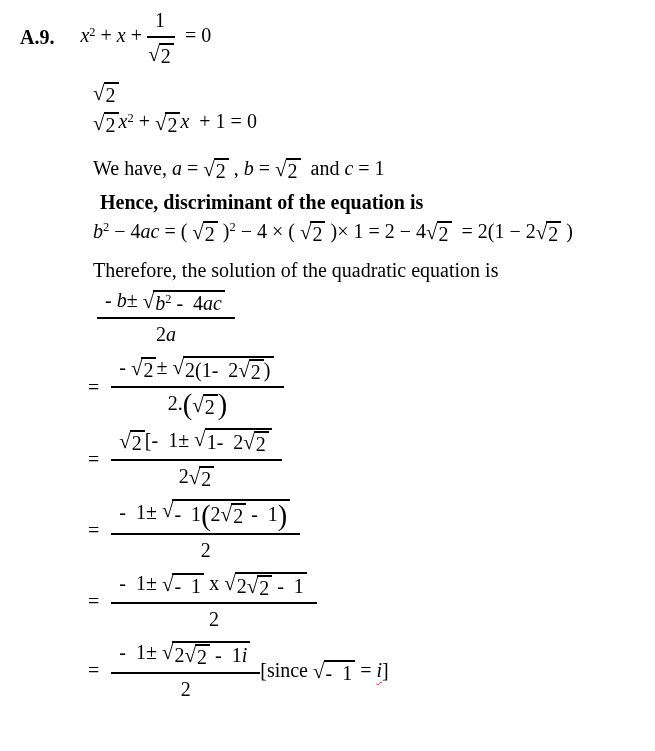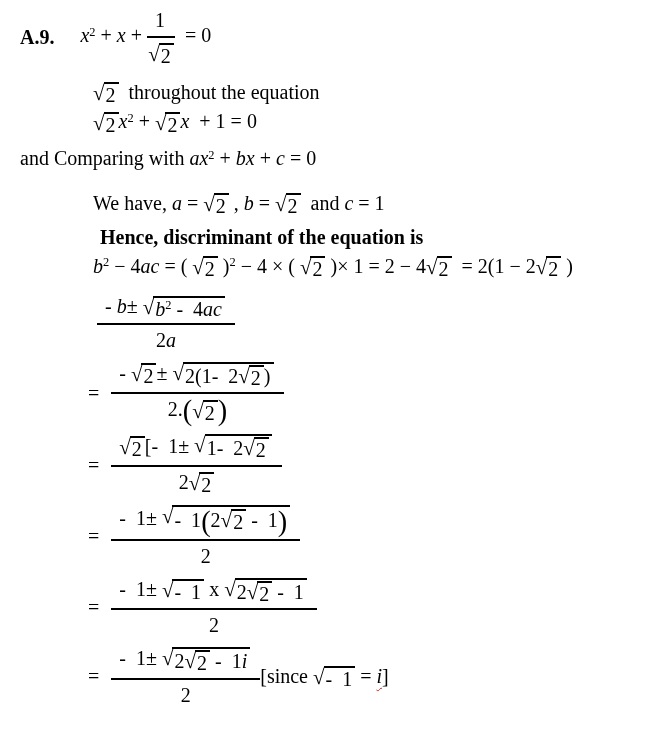--- a/index.html
+++ b/index.html
@@ -64,43 +64,43 @@
 <body>
 
 <div class="page">
 
   <div class="row line-problem">
     <span class="problem-label">A.9.</span>
     <span class="math"><span class="tk-var">x</span><span class="tk-sup">2</span><span class="tk-txt"> + </span><span class="tk-var">x</span><span class="tk-txt"> + </span><span class="frac"><span class="num"><span class="tk-txt">1</span></span><span class="den"><span class="sqrt"><span class="rsign">√</span><span class="radicand"><span class="tk-txt">2</span></span></span></span></span><span class="tk-txt">  = 0</span></span>
   </div>
 
   <div class="row line-multiplying">
-    <span class="math"><span class="sqrt"><span class="rsign">√</span><span class="radicand"><span class="tk-txt">2</span></span></span><span class="tk-txt">  throughout the equation</span></span>
+    <span class="math"><span class="sqrt"><span class="rsign">√</span><span class="radicand"><span class="tk-txt">2</span></span></span></span>
   </div>
 
   <div class="row line-eq2">
     <span class="math"><span class="sqrt"><span class="rsign">√</span><span class="radicand"><span class="tk-txt">2</span></span></span><span class="tk-var">x</span><span class="tk-sup">2</span><span class="tk-txt"> + </span><span class="sqrt"><span class="rsign">√</span><span class="radicand"><span class="tk-txt">2</span></span></span><span class="tk-var">x</span><span class="tk-txt">  + 1 = 0</span></span>
   </div>
 
-  <div class="row line-comparing">
-    <span class="math"><span class="tk-txt">and Comparing with </span><span class="tk-var">ax</span><span class="tk-sup">2</span><span class="tk-txt"> + </span><span class="tk-var">bx</span><span class="tk-txt"> + </span><span class="tk-var">c</span><span class="tk-txt"> = 0</span></span>
-  </div>
 
   <div class="row line-wehave">
     <span class="math"><span class="tk-txt">We have, </span><span class="tk-var">a</span><span class="tk-txt"> = </span><span class="sqrt"><span class="rsign">√</span><span class="radicand"><span class="tk-txt">2</span></span></span><span class="tk-txt"> , </span><span class="tk-var">b</span><span class="tk-txt"> = </span><span class="sqrt"><span class="rsign">√</span><span class="radicand"><span class="tk-txt">2</span></span></span><span class="tk-txt">  and </span><span class="tk-var">c</span><span class="tk-txt"> = 1</span></span>
   </div>
 
   <div class="row line-hence">
     <span>Hence, discriminant of the equation is</span>
   </div>
 
   <div class="row line-discriminant">
     <span class="math"><span class="tk-var">b</span><span class="tk-sup">2</span><span class="tk-txt"> − 4</span><span class="tk-var">ac</span><span class="tk-txt"> = ( </span><span class="sqrt"><span class="rsign">√</span><span class="radicand"><span class="tk-txt">2</span></span></span><span class="tk-txt"> )</span><span class="tk-sup">2</span><span class="tk-txt"> − 4 × ( </span><span class="sqrt"><span class="rsign">√</span><span class="radicand"><span class="tk-txt">2</span></span></span><span class="tk-txt"> )× 1 = 2 − 4</span><span class="sqrt"><span class="rsign">√</span><span class="radicand"><span class="tk-txt">2</span></span></span><span class="tk-txt">  = 2(1 − 2</span><span class="sqrt"><span class="rsign">√</span><span class="radicand"><span class="tk-txt">2</span></span></span><span class="tk-txt"> )</span></span>
   </div>
 
+  <div class="row line-therefore">
+    <span>Therefore, the solution of the quadratic equation is</span>
+  </div>
 
   <div class="row step-first">
     <span class="math"><span class="frac"><span class="num"><span class="tk-txt">- </span><span class="tk-var">b</span><span class="tk-txt">± </span><span class="sqrt"><span class="rsign">√</span><span class="radicand"><span class="tk-var">b</span><span class="tk-sup">2</span><span class="tk-txt"> -  4</span><span class="tk-var">ac</span></span></span></span><span class="den"><span class="tk-txt">2</span><span class="tk-var">a</span></span></span></span>
   </div>
 
   <div class="row step">
     <span class="eqsign">=</span>
     <span class="math"><span class="frac"><span class="num"><span class="tk-txt">- </span><span class="sqrt"><span class="rsign">√</span><span class="radicand"><span class="tk-txt">2</span></span></span><span class="tk-txt">± </span><span class="sqrt"><span class="rsign">√</span><span class="radicand"><span class="tk-txt">2(1-  2</span><span class="sqrt"><span class="rsign">√</span><span class="radicand"><span class="tk-txt">2</span></span></span><span class="tk-txt">)</span></span></span></span><span class="den"><span class="tk-txt">2.</span><span class="tk-big">(</span><span class="sqrt"><span class="rsign">√</span><span class="radicand"><span class="tk-txt">2</span></span></span><span class="tk-big">)</span></span></span></span>
   </div>
 

